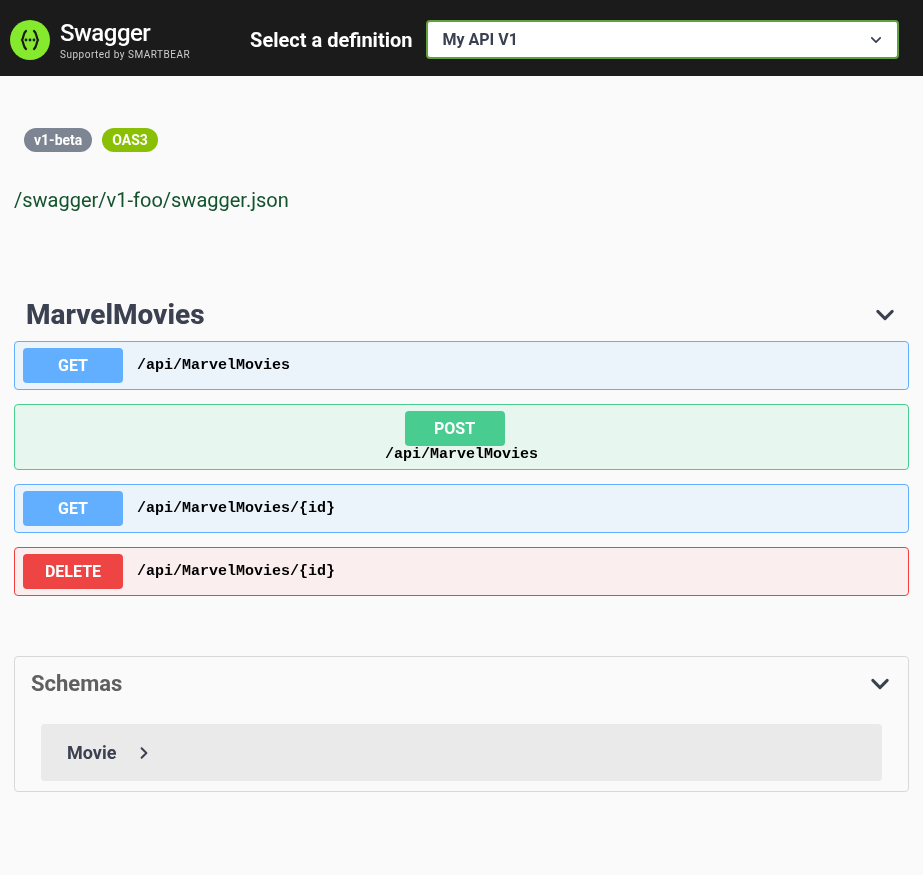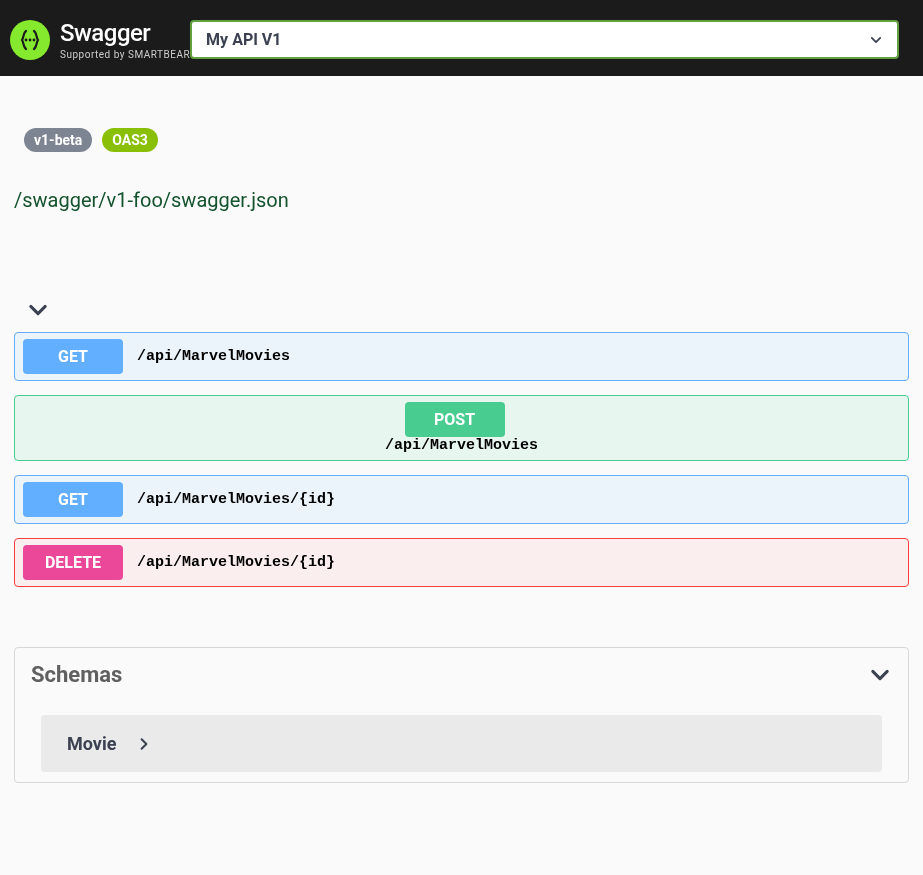--- a/index.html
+++ b/index.html
@@ -124,21 +124,21 @@
     font-weight: 700;
     font-size: 16px;
     border-radius: 4px;
     min-width: 100px;
     text-align: center;
     padding: 8px 0;
     margin-right: 14px;
   }
   .m-get { background: #61affe; }
   .m-post { background: #49cc90; }
-  .m-delete { background: #ec4899; }
+  .m-delete { background: #ef4444; }
   .path {
     font-family: "Courier New", monospace;
     font-weight: 700;
     color: #000000;
     font-size: 15px;
   }
   .schemas-box {
     margin-top: 60px;
     border: 1px solid #d8d8d8;
     border-radius: 4px;
@@ -188,37 +188,39 @@
             <circle cx="13" cy="13" r="1.4"></circle>
             <circle cx="17" cy="13" r="1.4"></circle>
           </g>
         </svg>
     </div>
     <div class="logo-text-block">
       <span class="logo-text">Swagger</span>
       <span class="logo-sub">Supported by SMARTBEAR</span>
     </div>
   </div>
+  <span class="select-label">Select a definition</span>
   <div class="def-select">
     <span>My API V1</span>
     <svg class="chev chevron" viewBox="0 0 20 20">
         <path d="M4 7 L10 13 L16 7"></path>
       </svg>
   </div>
 </div>
 
 <div class="content">
   <div class="title-row">
     <span class="badge badge-gray">v1-beta</span>
     <span class="badge badge-green">OAS3</span>
   </div>
   <a class="json-link">/swagger/v1-foo/swagger.json</a>
 
   <div class="tag-section">
     <div class="tag-header">
+      <span class="tag-name">MarvelMovies</span>
       <svg class="chev" width="24" height="24" viewBox="0 0 20 20">
           <path d="M4 7 L10 13 L16 7"></path>
         </svg>
     </div>
 
     <div class="op op-get">
       <span class="method m-get">GET</span>
       <span class="path">/api/MarvelMovies</span>
     </div>
     <div class="op op-post">

